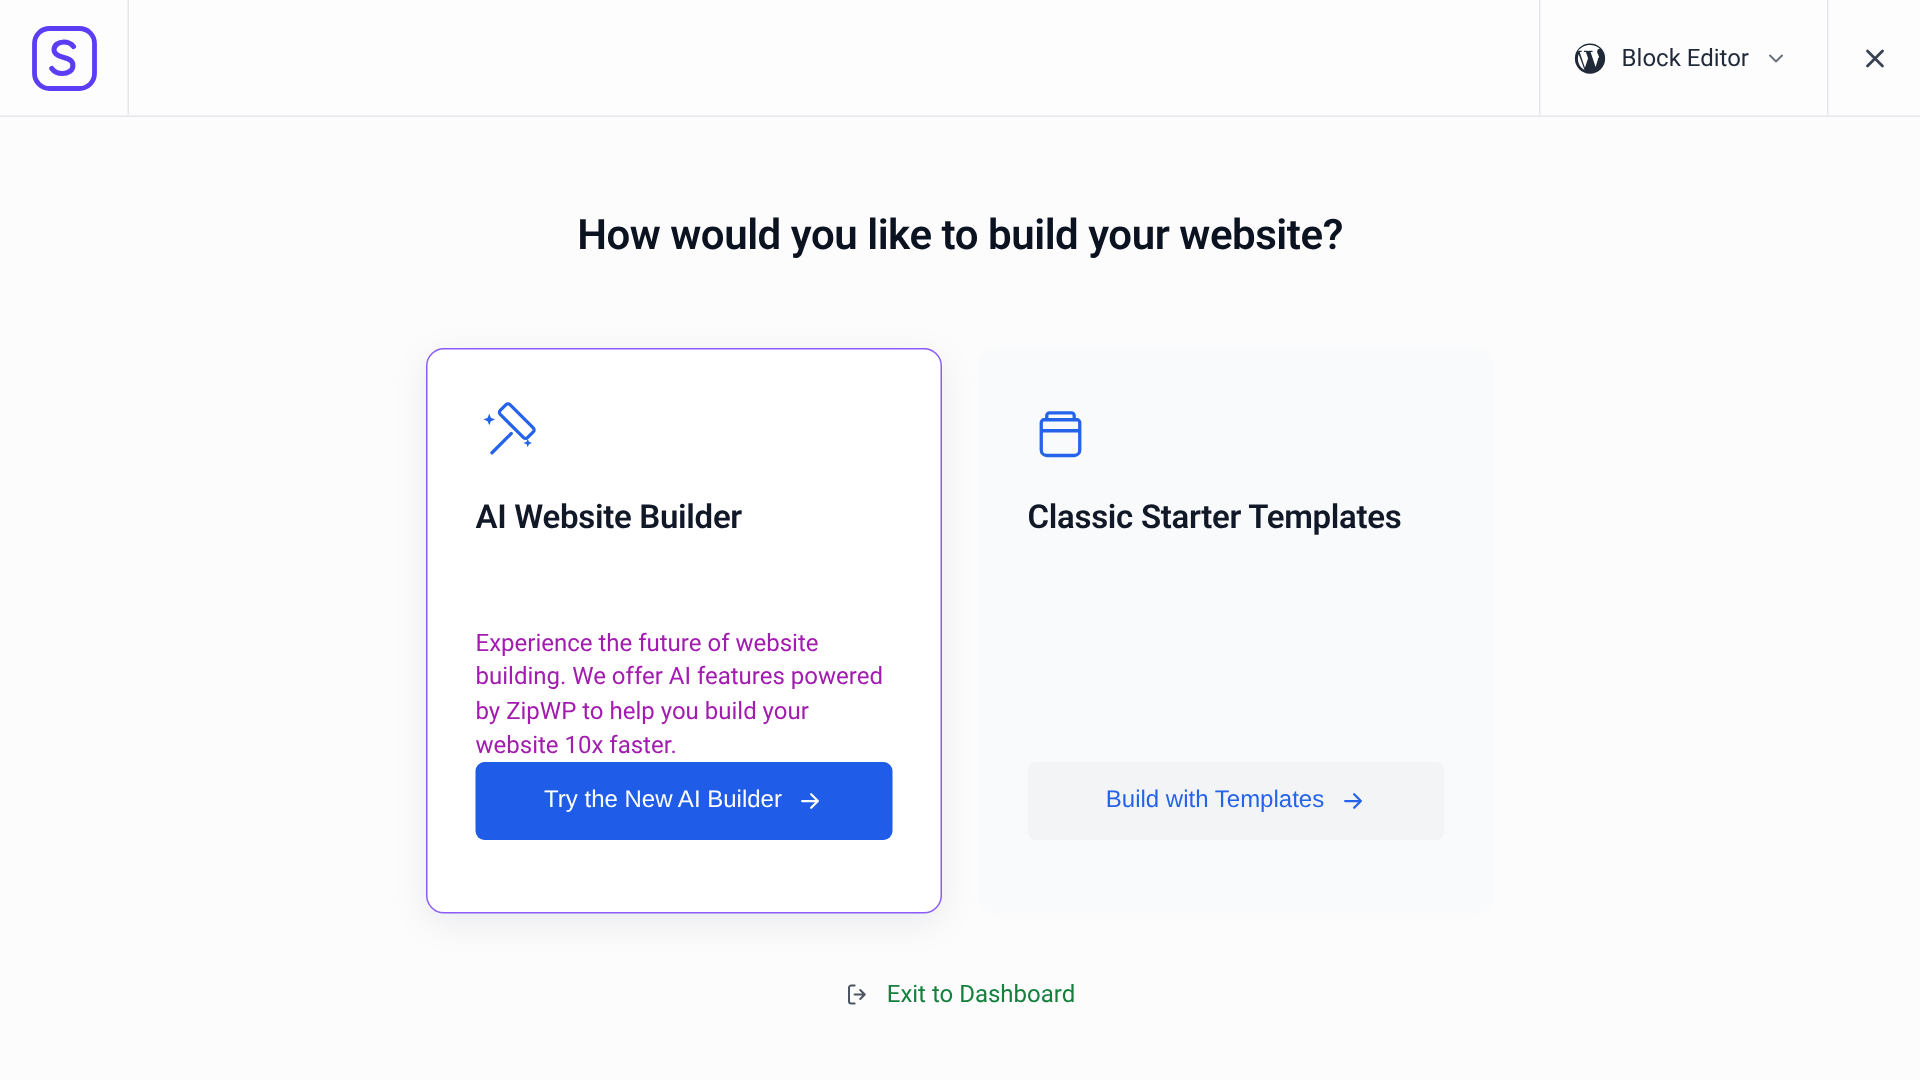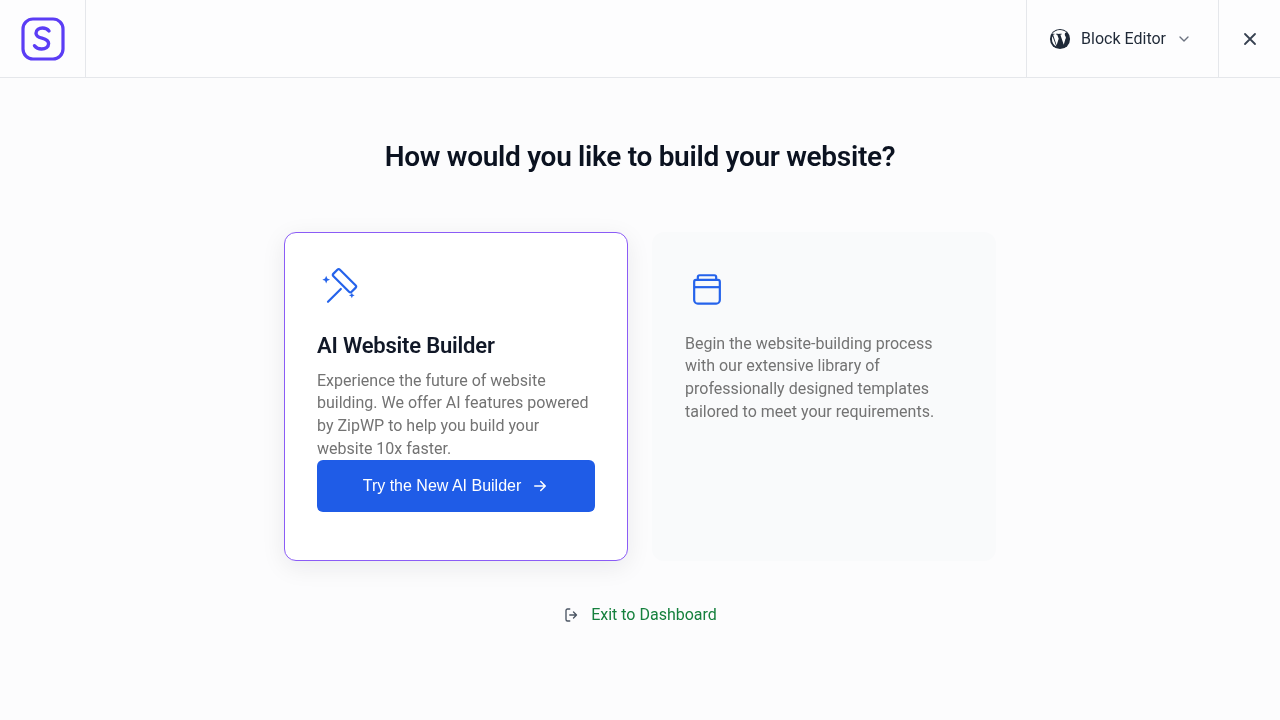--- a/index.html
+++ b/index.html
@@ -55,21 +55,21 @@
     background: #f9fafb;
     border: 1px solid transparent;
   }
   .card.selected {
     background: #ffffff;
     border: 1.5px solid #8b5cf6;
     box-shadow: 0 6px 24px rgba(17, 24, 39, 0.08);
   }
   .card-icon { height: 48px; margin-bottom: 18px; color: #2563eb; }
   .card-title { font-size: 22px; font-weight: 650; margin-bottom: 12px; color: #111827; letter-spacing: -0.2px; }
-  .card-desc  { font-size: 16px; line-height: 1.42; color: #737373; }
+  .card-desc  { font-size: 16px; line-height: 1.42; color: #a21caf; margin-top: 48px; }
 
   .card-btn {
     margin-top: auto;
     height: 52px;
     border-radius: 6px;
     font-size: 16px;
     font-weight: 500;
     display: flex;
     align-items: center;
     justify-content: center;
@@ -148,21 +148,27 @@
     </div>
 
     <div class="card">
       <div class="card-icon">
         <svg width="44" height="44" viewBox="0 0 48 48" fill="none">
           <path d="M10 16c0-1.1.9-2 2-2h24c1.1 0 2 .9 2 2v20c0 2.2-1.8 4-4 4H14c-2.2 0-4-1.8-4-4V16z" stroke="#2563eb" stroke-width="2.4"></path>
           <path d="M14 14V11c0-1.1.9-2 2-2h16c1.1 0 2 .9 2 2v3" stroke="#2563eb" stroke-width="2.4" fill="none"></path>
           <path d="M10 22h28" stroke="#2563eb" stroke-width="2.4"></path>
         </svg>
       </div>
-      <div class="card-desc">Begin the website-building process with our extensive library of professionally designed templates tailored to meet your requirements.</div>
+      <div class="card-title">Classic Starter Templates</div>
+      <button class="card-btn ghost">
+        <span>Build with Templates</span>
+        <svg width="18" height="18" viewBox="0 0 24 24">
+          <path d="M5 12h13M13 6l6 6-6 6" stroke="#2563eb" stroke-width="2" fill="none" stroke-linecap="round" stroke-linejoin="round"></path>
+        </svg>
+      </button>
     </div>
 
   </div>
 
   <div class="exit-link">
     <svg width="18" height="18" viewBox="0 0 24 24">
       <path d="M9 4H6a2 2 0 0 0-2 2v12a2 2 0 0 0 2 2h3" stroke="#4b5563" stroke-width="1.8" fill="none" stroke-linecap="round"></path>
       <path d="M14 8l4 4-4 4M18 12H9" stroke="#4b5563" stroke-width="1.8" fill="none" stroke-linecap="round" stroke-linejoin="round"></path>
     </svg>
     <span>Exit to Dashboard</span>

